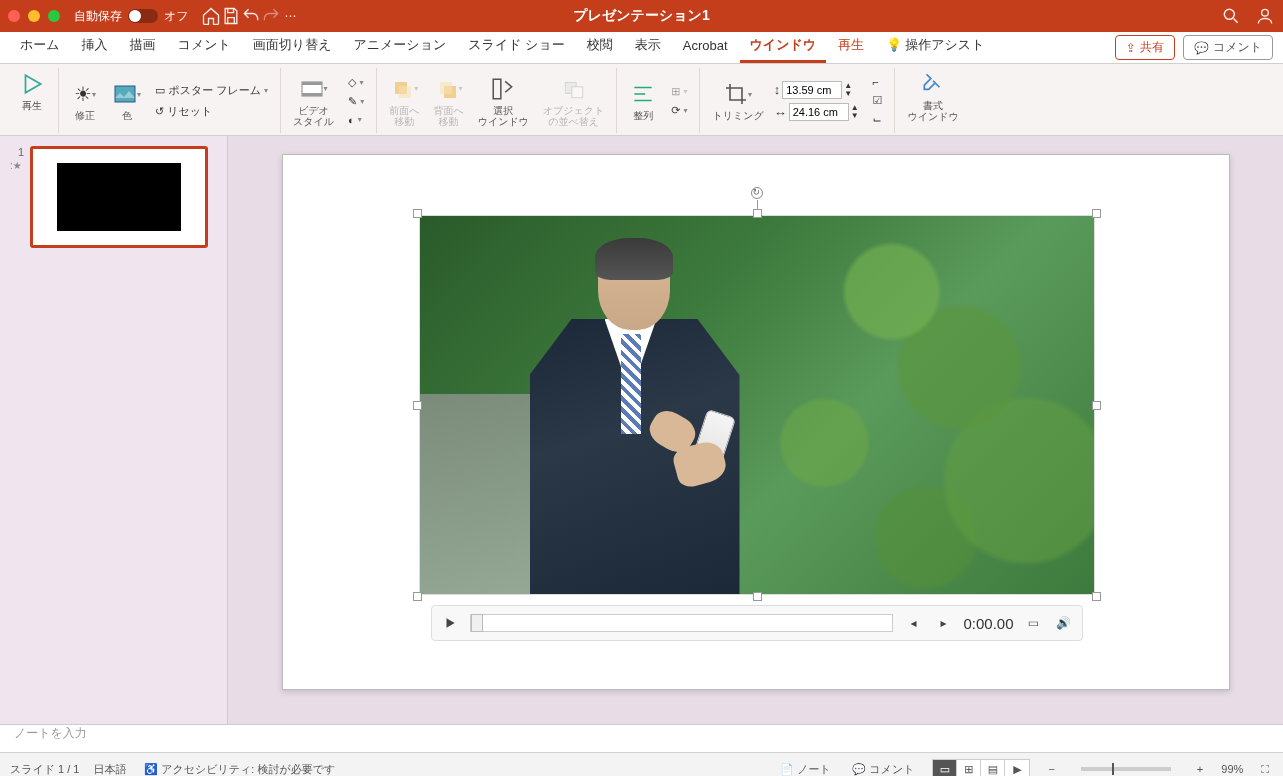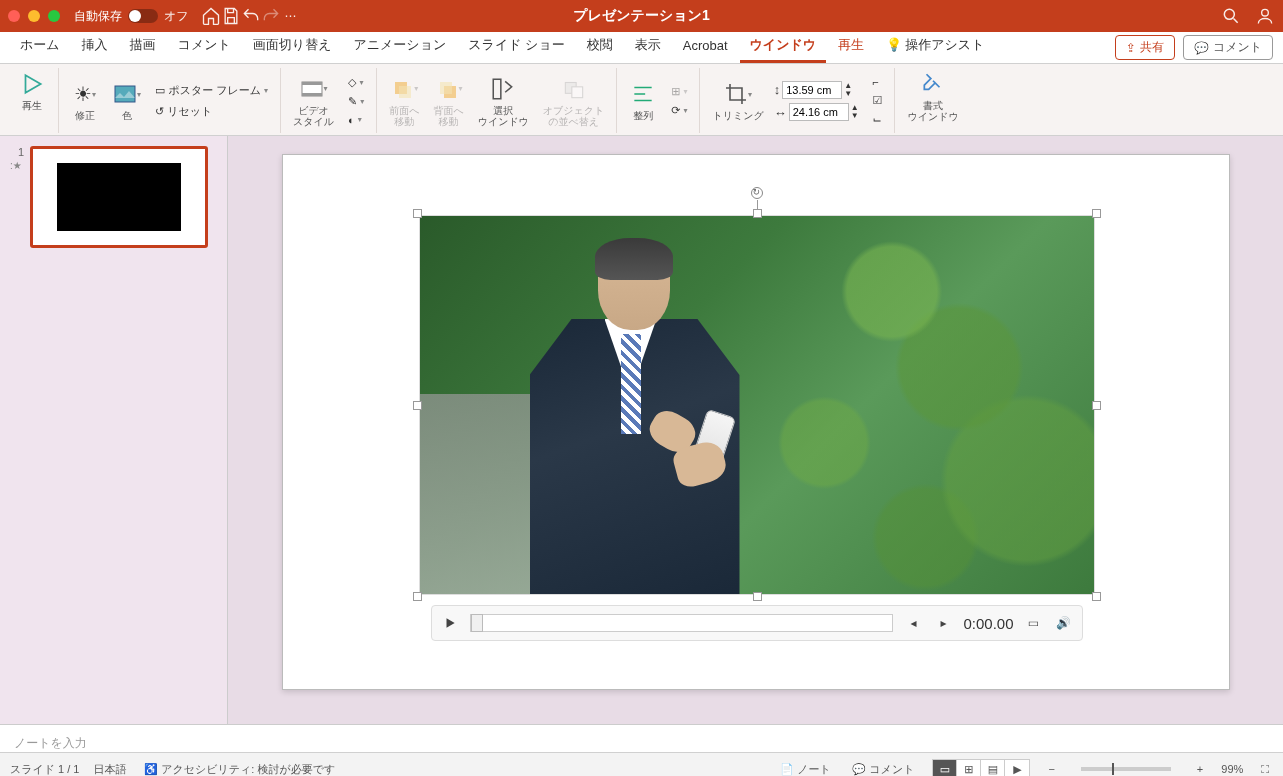--- a/index.html
+++ b/index.html
@@ -65,21 +65,21 @@
 .collar { position:absolute; left:125px; top:85px; width:52px; height:60px; background:#fff; clip-path:polygon(0 0,100% 0,60% 100%,40% 100%); }
 .tie { position:absolute; left:141px; top:100px; width:20px; height:100px; background:repeating-linear-gradient(45deg,#5a7ab8 0 4px,#fff 4px 8px); }
 .hand1 { position:absolute; left:195px; top:210px; width:50px; height:40px; background:#d8b896; border-radius:30% 40% 40% 30%; transform:rotate(-15deg); }
 .hand2 { position:absolute; left:170px; top:180px; width:45px; height:35px; background:#d8b896; border-radius:40%; transform:rotate(30deg); }
 .phone { position:absolute; left:218px; top:178px; width:30px; height:58px; background:linear-gradient(#f5f5f5,#e0e0e0); border-radius:6px; transform:rotate(18deg); border:1px solid #ccc; }
 .player { position:absolute; left:148px; bottom:48px; width:652px; height:36px; background:#f8f8f8; border:1px solid #ddd; border-radius:4px; display:flex; align-items:center; padding:0 8px; gap:10px; }
 .pbtn { width:20px; height:20px; display:flex; align-items:center; justify-content:center; cursor:pointer; color:#444; }
 .ptrack { flex:1; height:18px; background:#fff; border:1px solid #ccc; position:relative; }
 .pthumb { position:absolute; left:0; top:-1px; width:12px; height:18px; background:#f0f0f0; border:1px solid #bbb; }
 .ptime { font-size:15px; color:#333; min-width:48px; text-align:right; }
-.notes { height:28px; background:#fff; border-top:1px solid #ccc; display:flex; align-items:flex-end; padding:0 14px; font-size:12px; color:#999; }
+.notes { height:28px; background:#fff; border-top:1px solid #ccc; display:flex; align-items:flex-start; padding:0 14px; font-size:12px; color:#999; }
 .statusbar { height:24px; background:#f3f3f3; border-top:1px solid #d0d0d0; display:flex; align-items:center; padding:16px 10px; font-size:11px; color:#555; gap:14px; }
 .sb-spacer{flex:1}
 .sb-btn { display:flex; align-items:center; gap:3px; cursor:pointer; padding:2px 4px; }
 .view-btns { display:flex; border:1px solid #ccc; }
 .view-btn { width:24px; height:18px; display:flex; align-items:center; justify-content:center; border-right:1px solid #ccc; cursor:pointer; background:#fff; }
 .view-btn:last-child{border-right:none}
 .view-btn.active{background:#555;color:#fff}
 .zoom-slider { width:90px; height:4px; background:#ccc; position:relative; margin:0 8px; }
 .zoom-slider:before{content:"";position:absolute;left:35%;top:-4px;width:2px;height:12px;background:#555}
 .dd::after{content:" ▾";font-size:8px;color:#888}

